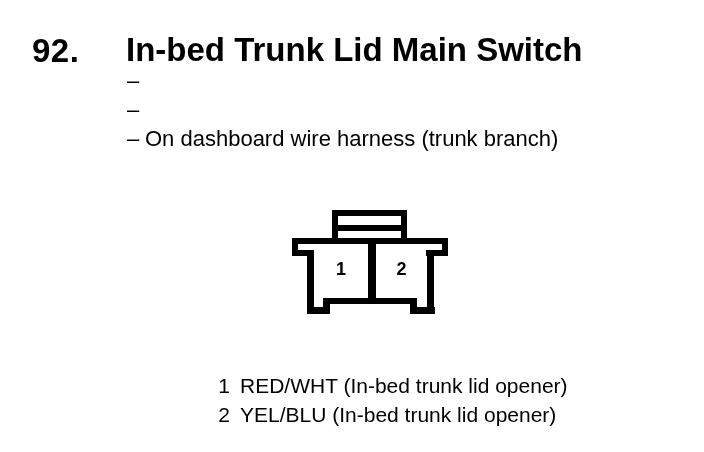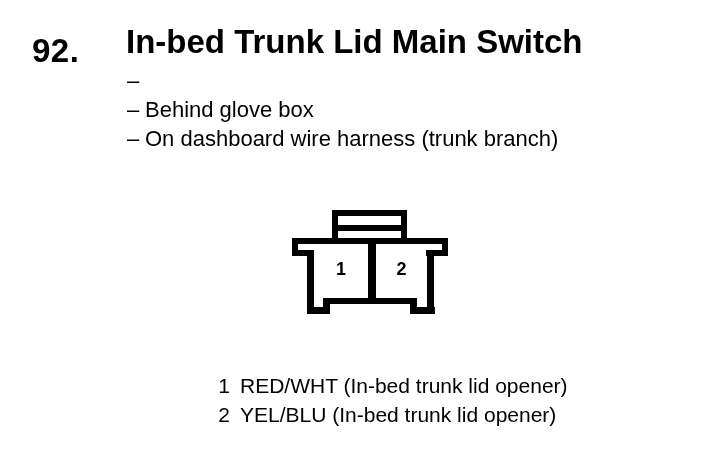--- a/index.html
+++ b/index.html
@@ -12,21 +12,21 @@
     overflow: hidden;
   }
   .abs { position: absolute; }
 
   
   .hdr-num {
     left: 32px; top: 15px;
     font-size: 33px; font-weight: bold; letter-spacing: 0.5px; margin-top: 17px;
   }
   .hdr-title {
-    left: 126px; top: 23px;
+    left: 126px; top: 31px;
     font-size: 33px; font-weight: bold; letter-spacing: 0px;
     white-space: nowrap;
   }
 
   
   .details {
     left: 127px; top: 66px;
     font-size: 22px; line-height: 29px;
   }
   .detail-line { display: flex; white-space: nowrap; }
@@ -74,21 +74,20 @@
 
 <div class="abs hdr-num">92.</div>
 <div class="abs hdr-title">In-bed Trunk Lid Main Switch</div>
 
 <div class="abs details">
   <div class="detail-line">
     <span class="dash">–</span>
   </div>
   <div class="detail-line">
     <span class="dash">–</span>
-    <span>Behind glove box</span>
   </div>
   <div class="detail-line">
     <span class="dash">–</span>
     <span>On dashboard wire harness (trunk branch)</span>
   </div>
 </div>
 
 <div class="abs connector">
   <div class="tab">
     <div class="tab-bar"></div>

